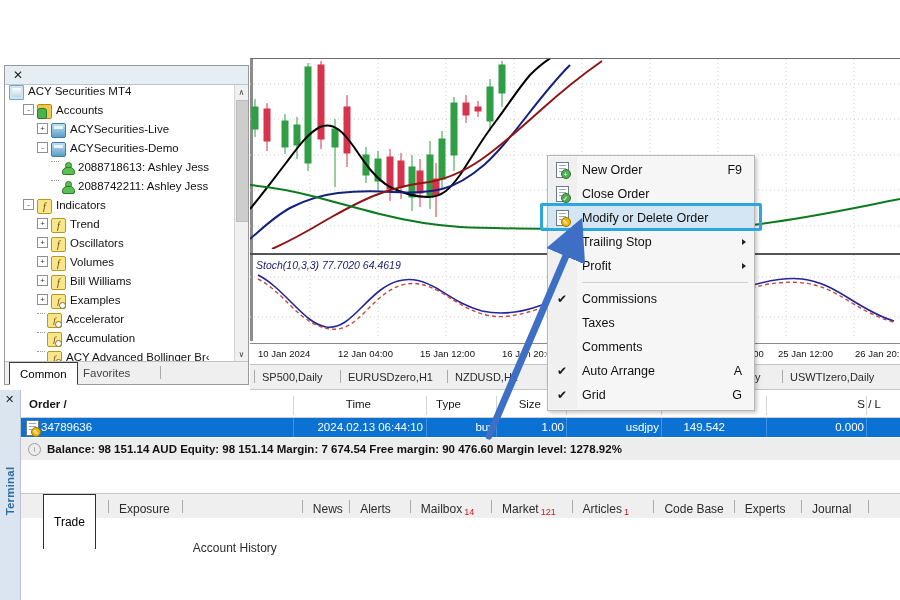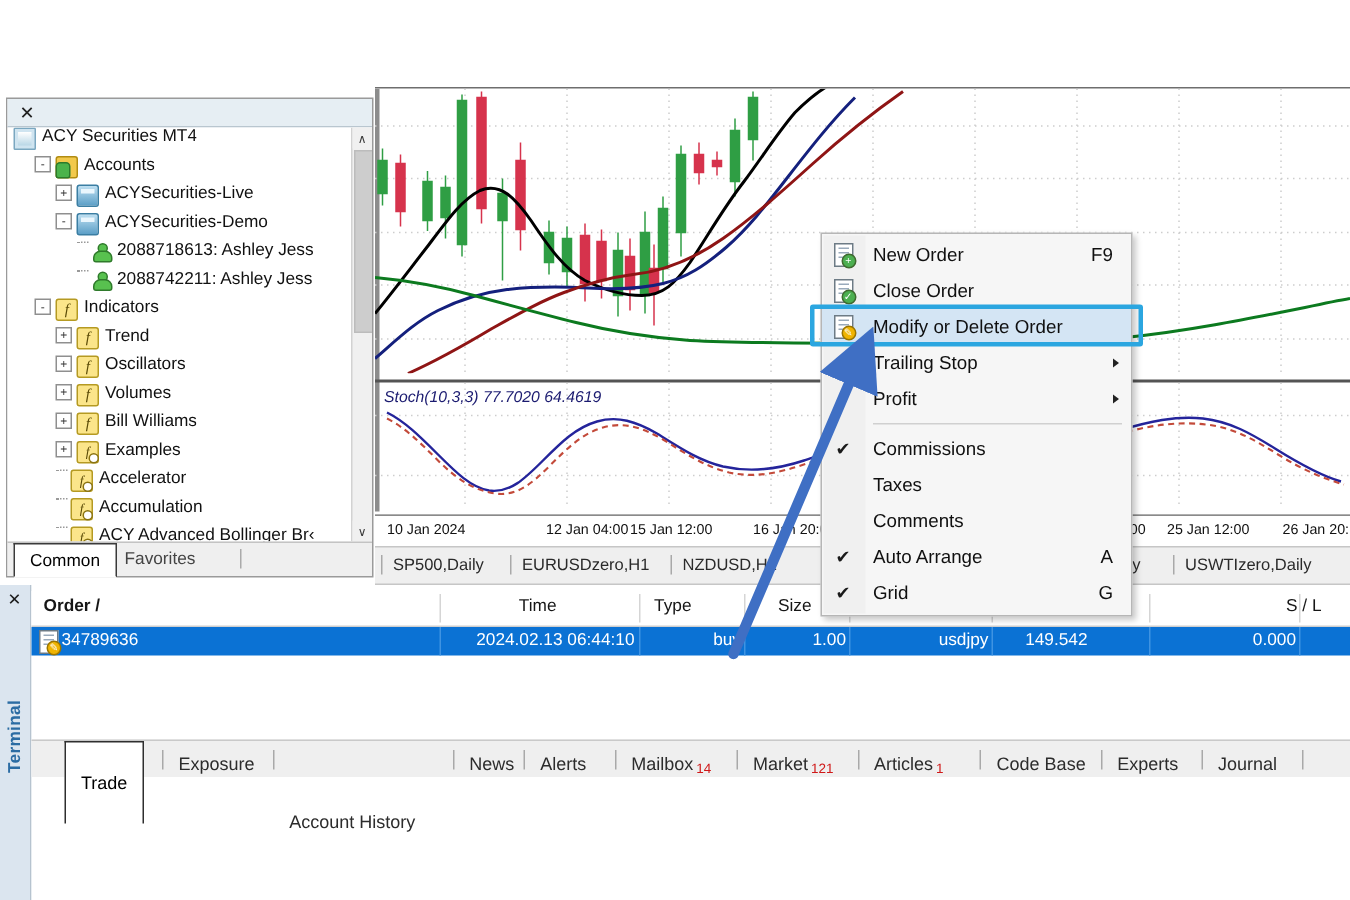--- a/index.html
+++ b/index.html
@@ -250,21 +250,21 @@
                  C128,44 138,34 152,30 C166,26 178,30 192,38 C208,48 220,56 236,60
                  C254,64 270,60 288,54 C306,48 322,42 340,40 C358,38 374,42 392,46
                  C412,50 426,52 444,50 C464,48 480,40 498,34 C518,28 536,26 554,28
                  C572,30 586,38 602,48 C618,58 632,64 646,68" fill="none" stroke="#c34a3a" stroke-width="1.4" stroke-dasharray="4,3"></path>
       </svg>
       <div class="stoch-label">Stoch(10,3,3) 77.7020 64.4619</div>
     </div>
 
     <div class="time-axis" id="timeaxis">
         <div class="tlab" style="left: 8px;">10 Jan 2024</div>
-        <div class="tlab" style="left: 88px; margin-left: 26px;">12 Jan 04:00</div>
+        <div class="tlab" style="left: 88px;">12 Jan 04:00</div>
         <div class="tlab" style="left: 170px;">15 Jan 12:00</div>
         <div class="tlab" style="left: 252px;">16 Jan 20:00</div>
         <div class="tlab" style="left: 332px;">8 Jan</div>
         <div class="tlab" style="left: 490px;">04:00</div>
         <div class="tlab" style="left: 528px;">25 Jan 12:00</div>
         <div class="tlab" style="left: 605px;">26 Jan 20:</div>
       </div>
   </div>
 
   <div class="symbar" id="symbar">
@@ -492,20 +492,24 @@
           <div class="rc" style="left: 626px; width: 78px; text-align: right;">149.542</div>
           <div class="rc" style="left: 765px; width: 78px; text-align: right;">0.000</div>
           <div class="rsep" style="left: 272px;"></div>
           <div class="rsep" style="left: 405px;"></div>
           <div class="rsep" style="left: 475px;"></div>
           <div class="rsep" style="left: 545px;"></div>
           <div class="rsep" style="left: 640px;"></div>
           <div class="rsep" style="left: 745px;"></div>
           <div class="rsep" style="left: 845px;"></div>
         </div>
+      <div class="balrow">
+        <div class="circ">i</div>
+        <div class="btxt">Balance: 98 151.14 AUD  Equity: 98 151.14  Margin: 7 674.54  Free margin: 90 476.60  Margin level: 1278.92%</div>
+      </div>
       <div class="termtabs" id="termtabs">
           <div class="ttab active" style="left: 22px;">
             <span>Trade</span>
           </div>
           <div class="ttabsep" style="left: 87px;"></div>
           <div class="ttab" style="left: 98px;">
             <span>Exposure</span>
           </div>
           <div class="ttabsep" style="left: 160.8px;"></div>
           <div class="ttab" style="left: 171.8px; margin-top: 39px;">

